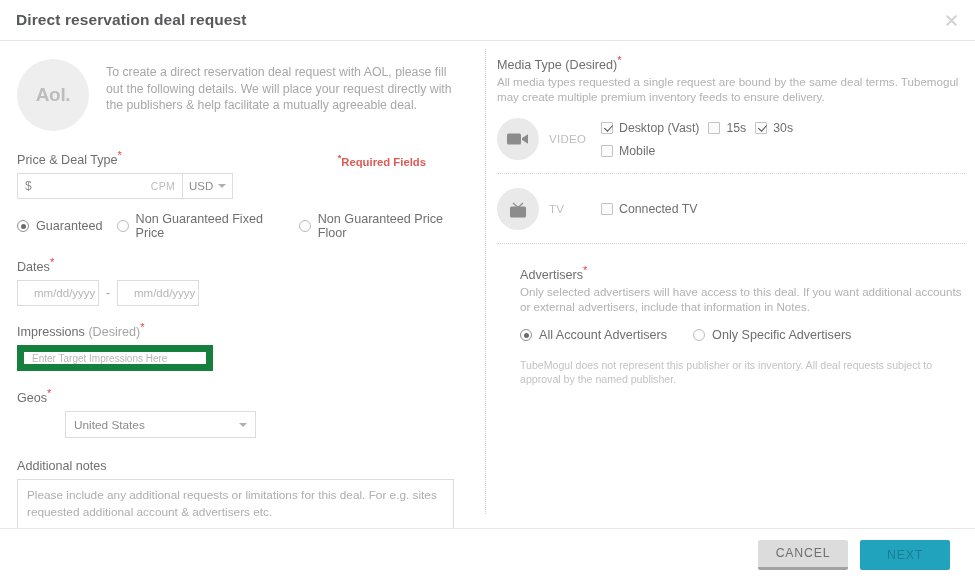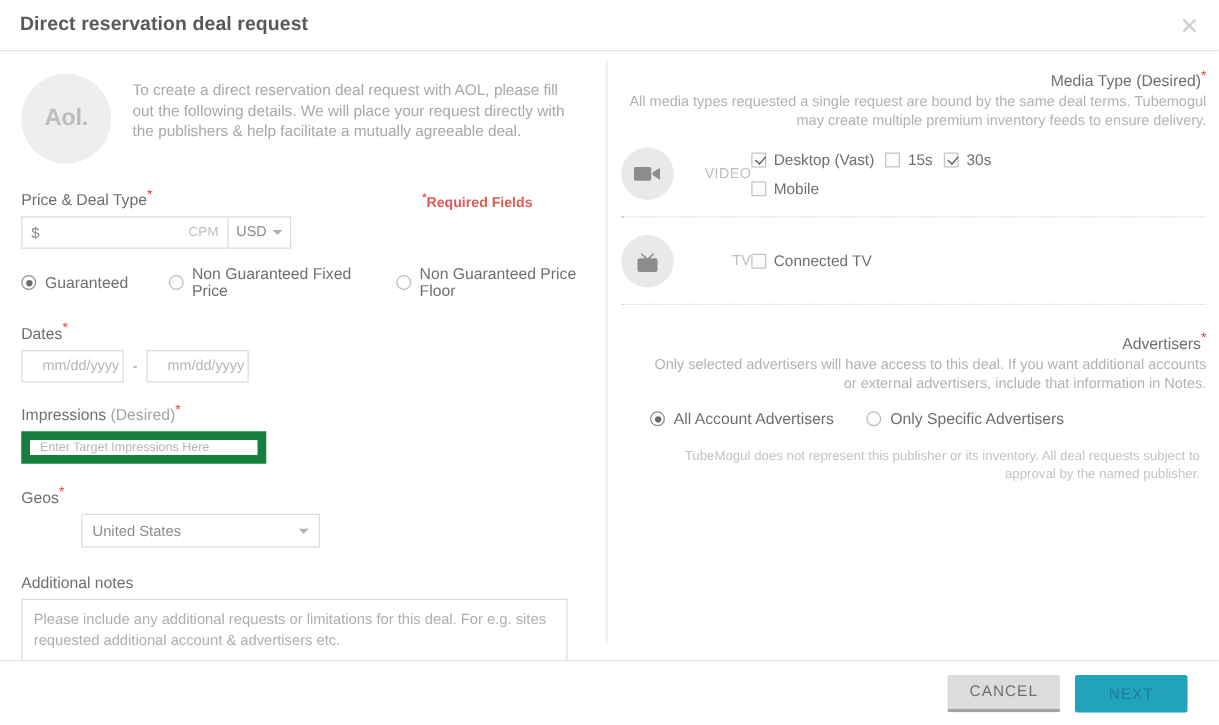--- a/index.html
+++ b/index.html
@@ -75,21 +75,20 @@
 
   .col-left {
     width: 485px;
     flex: 0 0 485px;
     padding: 18px 20px 0 17px;
     position: relative;
   }
   .col-right {
     flex: 1 1 auto;
     padding: 17px 10px 0 12px;
-    text-align: right;
   }
 
   
   .intro {
     display: flex;
     align-items: flex-start;
     gap: 17px;
   }
   .logo-circle {
     width: 72px;
@@ -172,21 +171,21 @@
     width: 0; height: 0;
     border-left: 4px solid transparent;
     border-right: 4px solid transparent;
     border-top: 4px solid #b0b0b0;
   }
 
   .radio-row {
     display: flex;
     align-items: center;
     margin-top: 13px;
-    gap: 32px;
+    gap: 14px;
   }
   .radio-opt {
     display: flex;
     align-items: center;
     font-size: 12.6px;
     color: #6f6f6f;
     cursor: pointer;
   }
   .radio {
     width: 12px; height: 12px;

